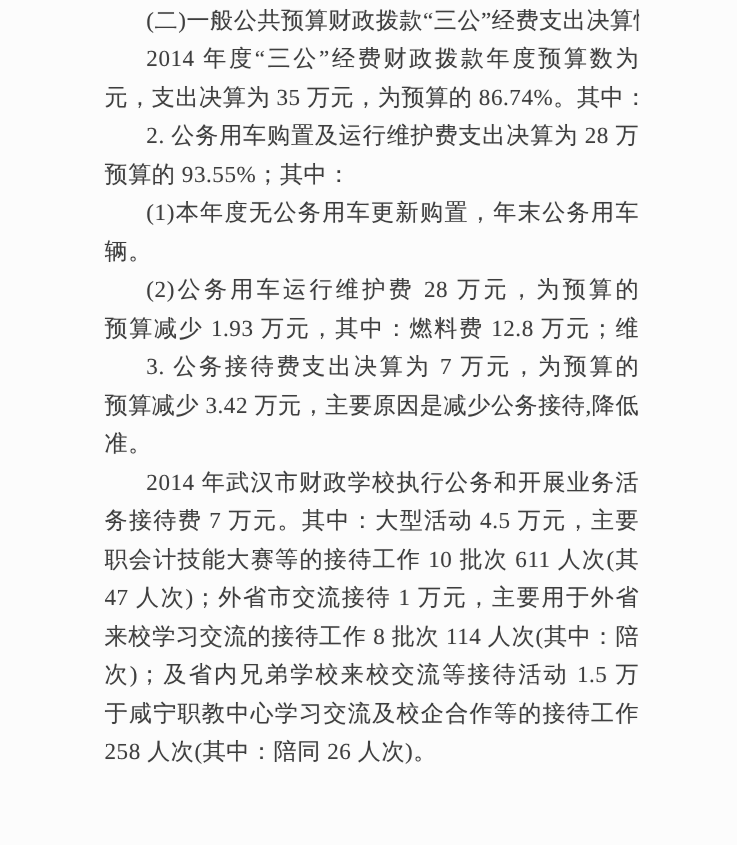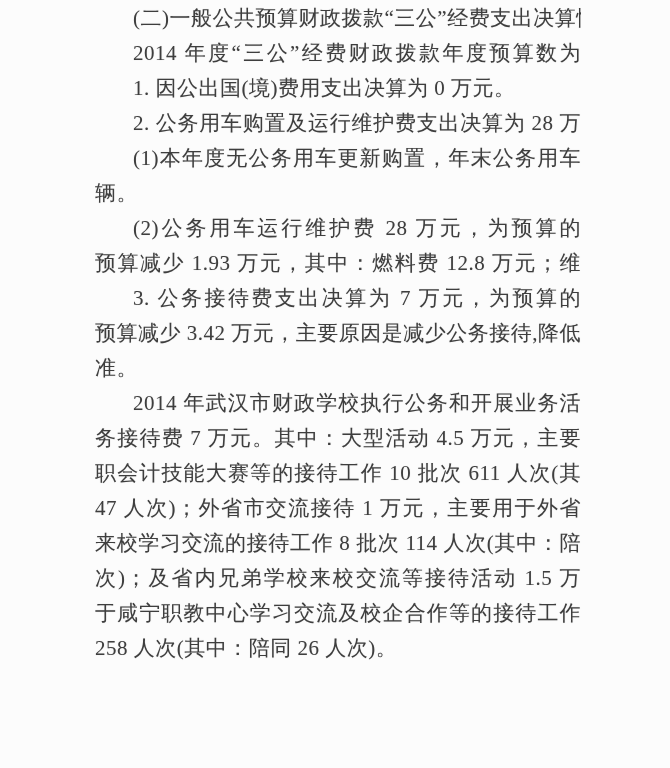--- a/index.html
+++ b/index.html
@@ -43,22 +43,23 @@
     text-align-last: justify;
   }
 </style>
 </head>
 <body style="background: rgb(252, 252, 252);">
 
 <div class="page">
   <div class="doc-body" style="color: rgb(62, 62, 62);">
       <div class="line indent">(二)一般公共预算财政拨款“三公”经费支出决算情况</div>
       <div class="line indent justify">2014 年度“三公”经费财政拨款年度预算数为 40.35 万</div>
-      <div class="line indent">1. 因公出国(境)费用支出决算为 0 万元。</div>
+      <div class="line">元，支出决算为 35 万元，为预算的 86.74%。其中：</div>
       <div class="line indent justify">2. 公务用车购置及运行维护费支出决算为 28 万元，完成</div>
+      <div class="line">预算的 93.55%；其中：</div>
       <div class="line indent justify">(1)本年度无公务用车更新购置，年末公务用车保有量 6</div>
       <div class="line">辆。</div>
       <div class="line indent justify">(2)公务用车运行维护费 28 万元，为预算的 93.55%，比</div>
       <div class="line justify">预算减少 1.93 万元，其中：燃料费 12.8 万元；维修费 7.71</div>
       <div class="line indent justify">3. 公务接待费支出决算为 7 万元，为预算的 67.18%，比</div>
       <div class="line justify">预算减少 3.42 万元，主要原因是减少公务接待,降低接待标</div>
       <div class="line">准。</div>
       <div class="line indent justify">2014 年武汉市财政学校执行公务和开展业务活动开支公</div>
       <div class="line justify">务接待费 7 万元。其中：大型活动 4.5 万元，主要用于省中</div>
       <div class="line justify">职会计技能大赛等的接待工作 10 批次 611 人次(其中：陪同</div>

